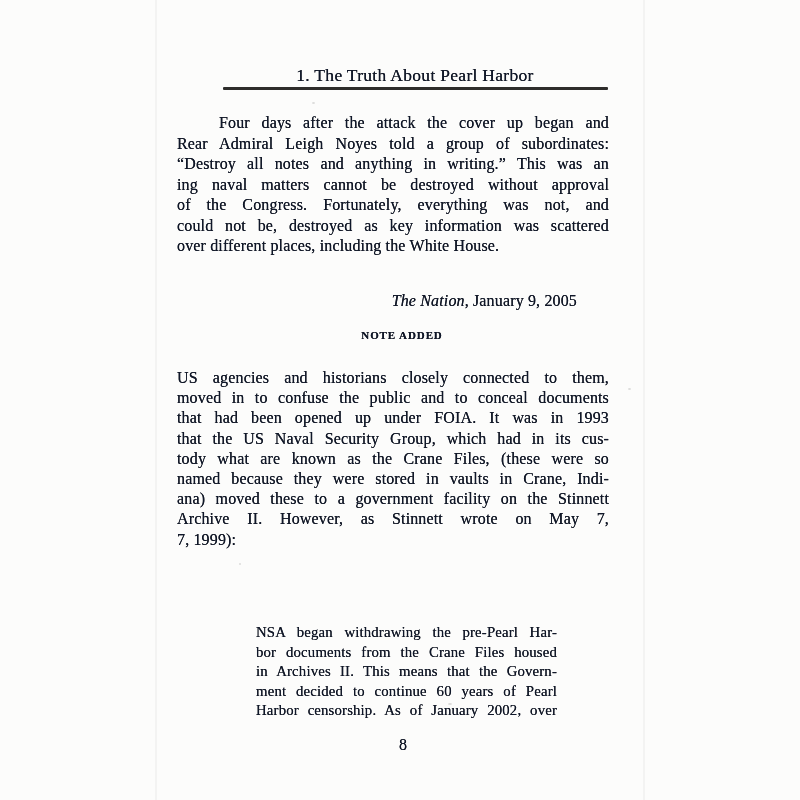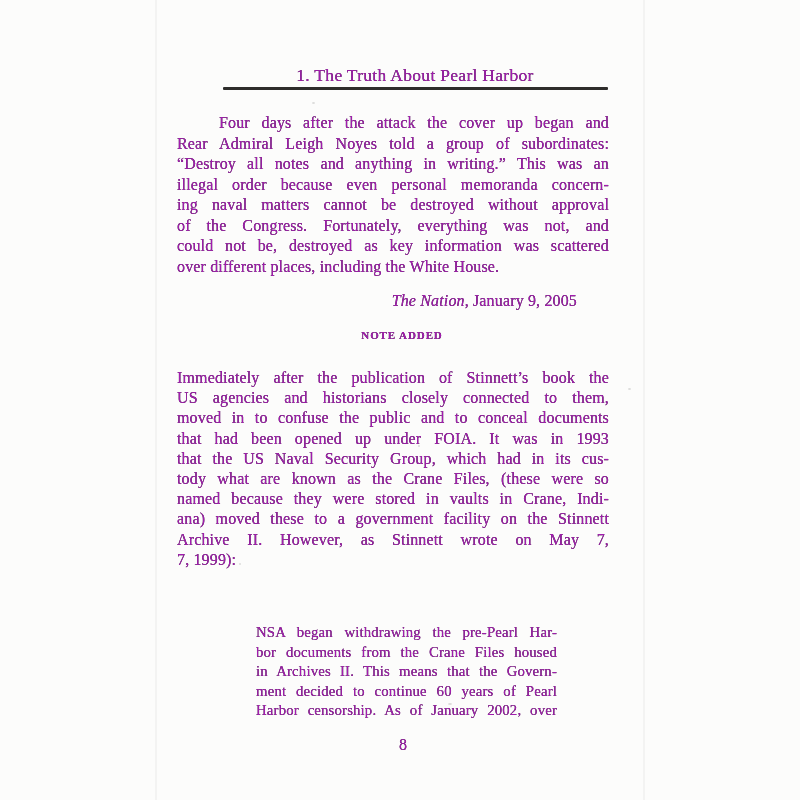--- a/index.html
+++ b/index.html
@@ -3,21 +3,21 @@
 <meta charset="utf-8">
 <style>
   html,body{margin:0;padding:0;background:#e8e8e8;}
   .page{
     position:relative;
     width:800px;height:800px;
     margin:0 auto;
     background:#fcfcfb;
     overflow:hidden;
     font-family:"Liberation Serif","DejaVu Serif",serif;
-    color:#a21caf;
+    color:#0f172a;
   }
   
   .scan-line{position:absolute;top:0;bottom:0;width:2px;background:rgba(0,0,0,0.035);}
   .scan-line.left{left:155px;}
   .scan-line.right{left:643px;}
   .speck{position:absolute;border-radius:50%;background:rgba(80,80,80,0.18);}
 
   .running-header{
     position:absolute;left:198px;top:65px;width:434px;
     text-align:center;font-size:17.5px;letter-spacing:0.3px;
@@ -75,35 +75,33 @@
   <div class="speck" style="left:628px;top:388px;width:3px;height:2px;"></div>
   <div class="speck" style="left:418px;top:445px;width:2px;height:2px;"></div>
 
   <div class="running-header">1. The Truth About Pearl Harbor</div>
   <div class="header-rule"></div>
 
   <div class="para para-opening">
       <div class="line">Four days after the attack the cover up began and</div>
       <div class="line">Rear Admiral Leigh Noyes told a group of subordinates:</div>
       <div class="line">“Destroy all notes and anything in writing.” This was an</div>
-      <div class="line">illegal order because even personal memoranda concern-</div>
       <div class="line">ing naval matters cannot be destroyed without approval</div>
       <div class="line">of the Congress. Fortunately, everything was not, and</div>
       <div class="line">could not be, destroyed as key information was scattered</div>
       <div class="line noj">over different places, including the White House.</div>
     </div>
 
   <div class="para attribution">
       <div class="line noj"><span class="it">The Nation</span><span>, January 9, 2005</span></div>
     </div>
 
   <div class="note-heading">NOTE ADDED</div>
 
   <div class="para para-note">
-      <div class="line">Immediately after the publication of Stinnett’s book the</div>
       <div class="line">US agencies and historians closely connected to them,</div>
       <div class="line">moved in to confuse the public and to conceal documents</div>
       <div class="line">that had been opened up under FOIA. It was in 1993</div>
       <div class="line">that the US Naval Security Group, which had in its cus-</div>
       <div class="line">tody what are known as the Crane Files, (these were so</div>
       <div class="line">named because they were stored in vaults in Crane, Indi-</div>
       <div class="line">ana) moved these to a government facility on the Stinnett</div>
       <div class="line">Archive II. However, as Stinnett wrote on May 7,</div>
       <div class="line noj">7, 1999):</div>
     </div>

